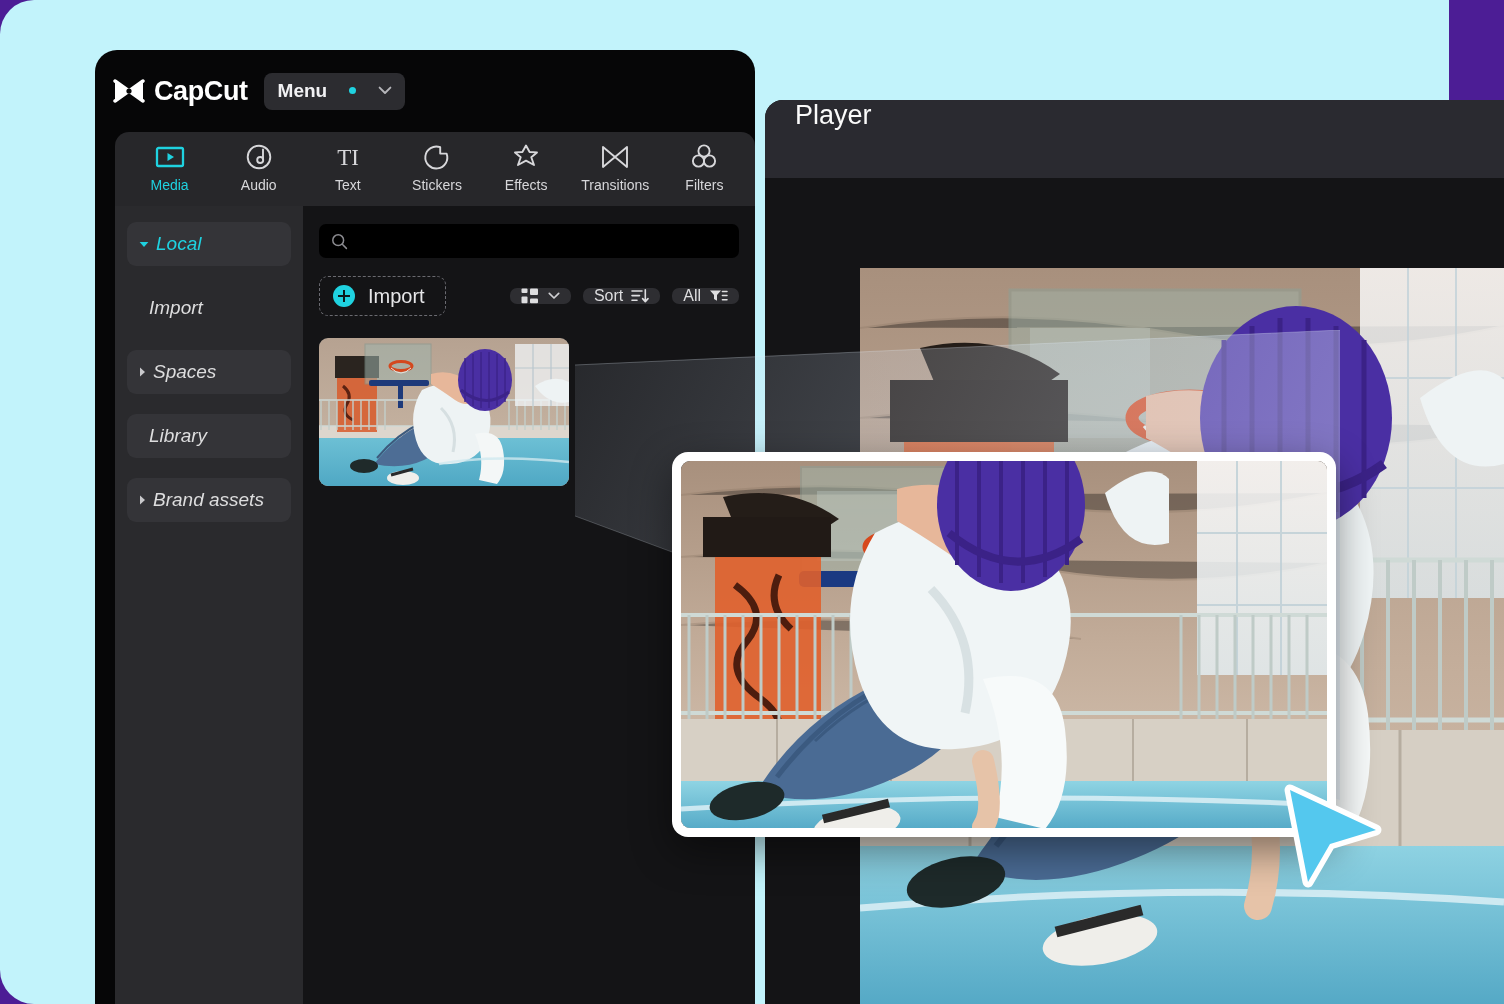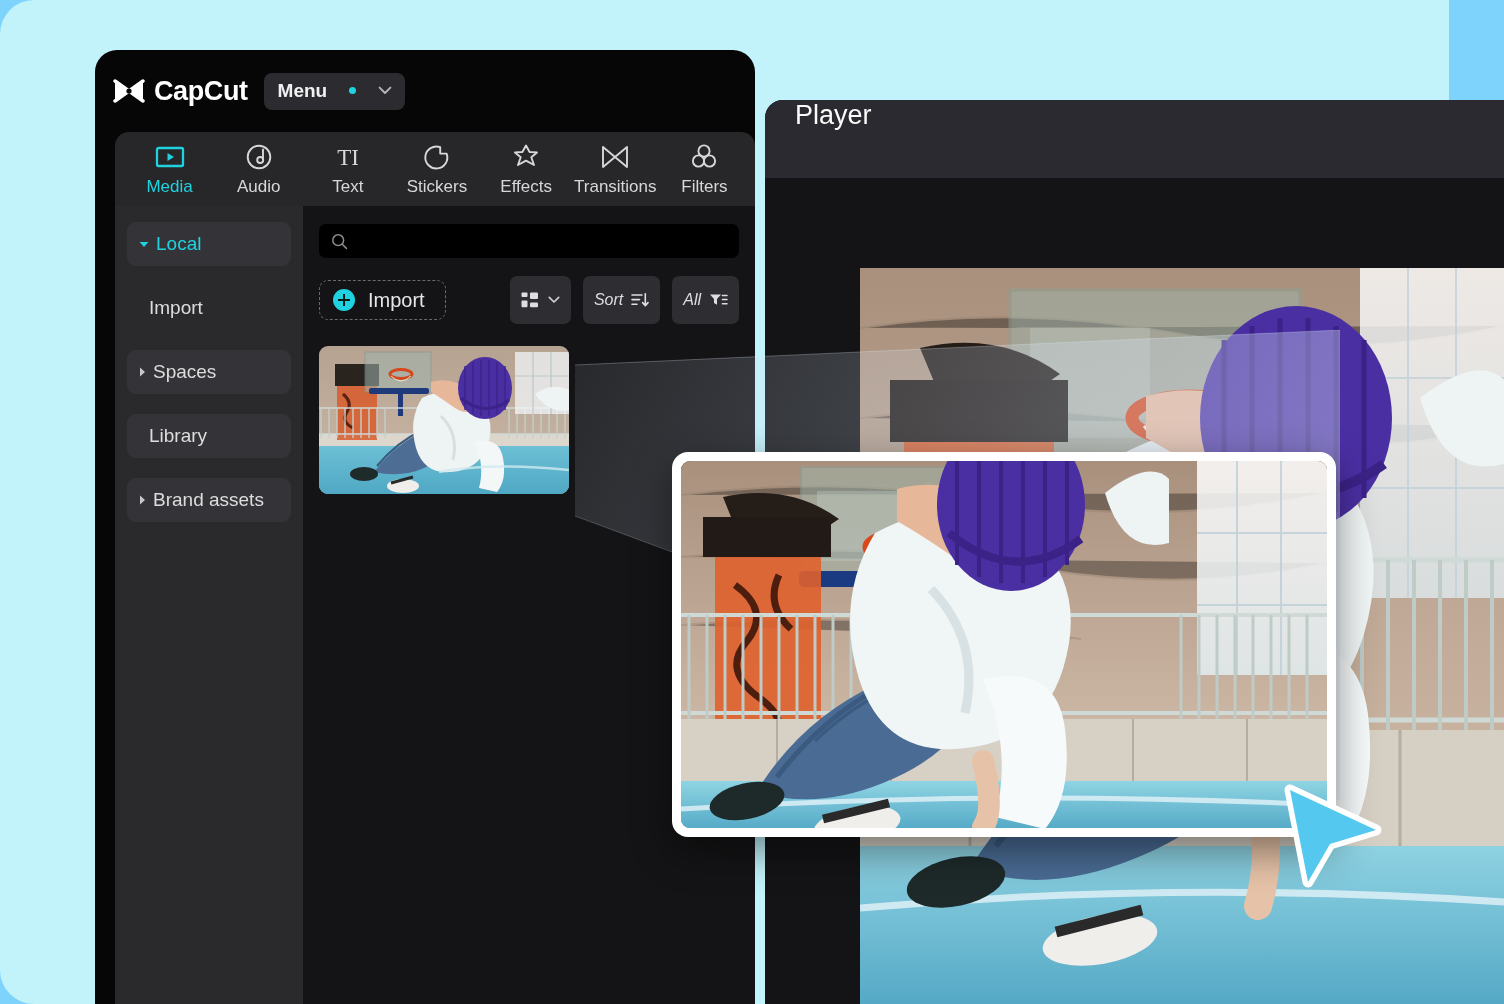--- a/index.html
+++ b/index.html
@@ -2,21 +2,21 @@
 <html><head>
 <meta charset="utf-8">
 <style>
   * { box-sizing: border-box; margin: 0; padding: 0; }
   html, body {
     width: 1504px; height: 1004px;
     background: #000;
     font-family: "Liberation Sans", sans-serif;
     overflow: hidden;
   }
-  #stage { position: relative; width: 1504px; height: 1004px; background:#7dd3fc; }
+  #stage { position: relative; width: 1504px; height: 1004px; background:#4c1d95; }
 
   
   .backdrop {
     position: absolute; left: 0; top: 0; width: 1449px; height: 1004px;
     background: #c2f3fb;
     border-radius: 34px 0 0 34px;
   }
 
   
   .editor-window {
@@ -49,33 +49,34 @@
     background: #27272a;
     border-radius: 14px 14px 0 0;
     display: flex; align-items: flex-start;
     padding: 10px 6px 0 10px;
   }
   .tab {
     width: 95px; display: flex; flex-direction: column;
     align-items: center; gap: 5px; cursor: pointer;
   }
   .tab .ticon { height: 30px; display: flex; align-items: center; justify-content: flex-end; }
-  .tab .tlabel { font-size: 17px; color: #d7d7da; white-space: nowrap; }
+  .tab .tlabel { font-size: 14px; color: #d7d7da; white-space: nowrap; }
   .tab.active .tlabel { color: #1fd2e0; }
   .tab svg { display: block; }
 
   
   .editor-body {
     position: absolute; left: 20px; top: 156px; right: 0; bottom: 0;
     background: #141416;
   }
   .side-nav {
     position: absolute; left: 0; top: 0; width: 188px; bottom: 0;
     background: #2a2a2d;
     padding: 16px 12px 0 12px;
+    font-style: italic;
   }
   .nav-item {
     height: 44px; border-radius: 9px;
     display: flex; align-items: center;
     font-size: 19px; color: #ddddde;
     padding-left: 12px; margin-bottom: 20px;
     cursor: pointer;
   }
   .nav-item.chip { background: #343438; }
   .nav-item.plain { background: transparent; padding-left: 22px; }
@@ -111,23 +112,23 @@
   }
   .plus-circle::before, .plus-circle::after {
     content: ''; position: absolute; background: #0c1a1c;
   }
   .plus-circle::before { left: 5px; top: 10px; width: 12px; height: 2px; }
   .plus-circle::after { left: 10px; top: 5px; width: 2px; height: 12px; }
   .import-label { color: #e6e6e8; font-size: 20px; }
 
   .tool-right { margin-left: auto; display: flex; gap: 12px; align-items: center; }
   .tool-chip {
-    height: 48px; background: #2e2e32; border-radius: 7px;
+    height: 16px; background: #2e2e32; border-radius: 7px;
     display: flex; align-items: center; gap: 8px;
-    padding: 0 11px; cursor: pointer; font-style: italic;
+    padding: 0 11px; cursor: pointer;
   }
   .tool-chip .ctext { color: #dedee0; font-size: 16px; }
   .tool-chip svg { display:block; }
 
   .media-grid { margin-top: 22px; }
   .media-tile {
     width: 250px; height: 148px; border-radius: 9px;
     overflow: hidden; position: relative; cursor: pointer;
     background: #1d2a30;
   }

